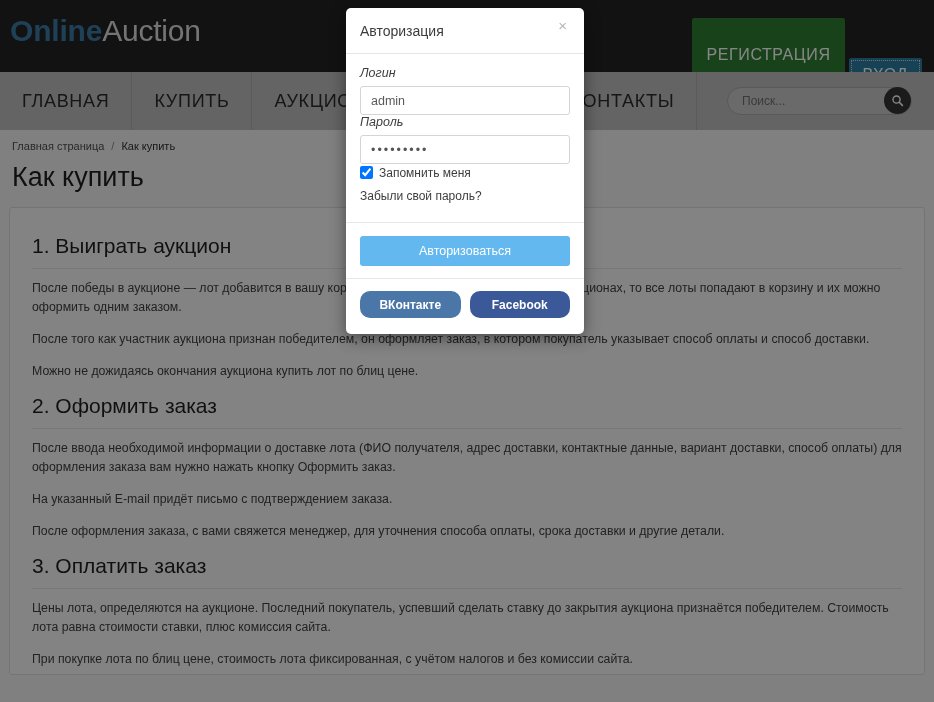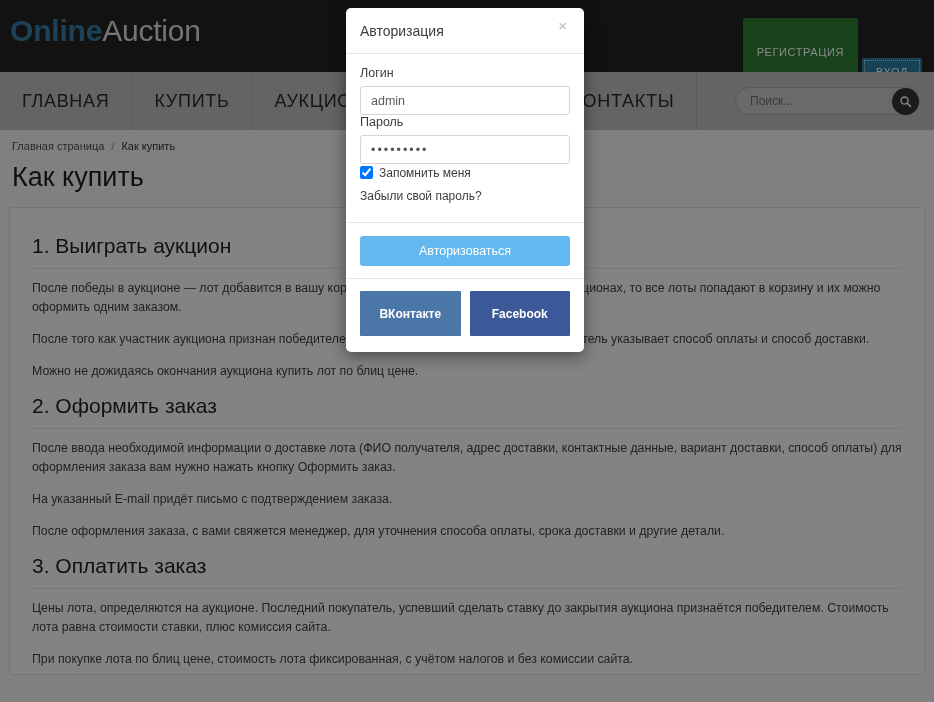--- a/index.html
+++ b/index.html
@@ -34,21 +34,21 @@
   }
   .brand .b1 { color: #3a7ca5; }
   .brand .b2 { color: #dcdcdc; font-weight: normal; }
 
   .header-actions {
     position: absolute;
     right: 12px; top: 18px;
     display: flex; gap: 4px;
   }
   .hbtn {
-    font-size: 11px;
+    font-size: 16px;
     letter-spacing: 0.6px;
     color: #ffffff;
     padding: 8px 14px 20px;
     border-radius: 2px;
     border: none;
     cursor: pointer;
     font-family: "Liberation Sans", sans-serif;
   }
   .hbtn.reg { background: #2e7d32; }
   .hbtn.login {
@@ -75,23 +75,23 @@
     border-right: 1px solid #aaaaaa;
     cursor: pointer;
     min-width: 94px;
   }
   .nav-item.active {
     background: #3f7e9e;
     color: #ffffff;
   }
   .search-wrap {
     position: absolute;
-    right: 14px; top: 50%;
+    right: 22px; top: 50%;
     transform: translateY(-50%);
-    display: flex; align-items: flex-end;
+    display: flex; align-items: flex-start;
   }
   .search-input {
     width: 185px; height: 28px;
     border: 1px solid #a8a8a8;
     border-radius: 14px;
     background: #c9c9c9;
     padding: 0 34px 0 14px;
     font-size: 12px;
     color: #4a4a4a;
     font-family: "Liberation Sans", sans-serif;
@@ -188,20 +188,21 @@
     cursor: pointer;
     line-height: 1;
     font-family: "Liberation Sans", sans-serif;
   }
   .modal-body { padding: 12px 14px 9px; }
   .field-label {
     display: block;
     font-size: 12.5px;
     color: #3d3d3d;
     margin: 0 0 6px 0;
+    font-style: italic;
   }
   .field-input {
     width: 100%;
     height: 29px;
     border: 1px solid #d5d5d5;
     border-radius: 3px;
     padding: 0 10px;
     font-size: 12.5px;
     color: #5a5a5a;
     font-family: "Liberation Sans", sans-serif;
@@ -240,23 +241,23 @@
     font-size: 12.5px;
     cursor: pointer;
     font-family: "Liberation Sans", sans-serif;
   }
   .social-wrap {
     padding: 12px 14px 16px;
     display: flex; gap: 9px;
   }
   .btn-social {
     flex: 1;
-    height: 45px;
-    border: none;
-    border-radius: 1px;
+    height: 27px;
+    border: none;
+    border-radius: 10px;
     color: #ffffff;
     font-size: 12px;
     font-weight: bold;
     cursor: pointer;
     font-family: "Liberation Sans", sans-serif;
   }
   .btn-vk { background: #4a76a8; }
   .btn-fb { background: #3b5998; }
 </style>
 </head>

